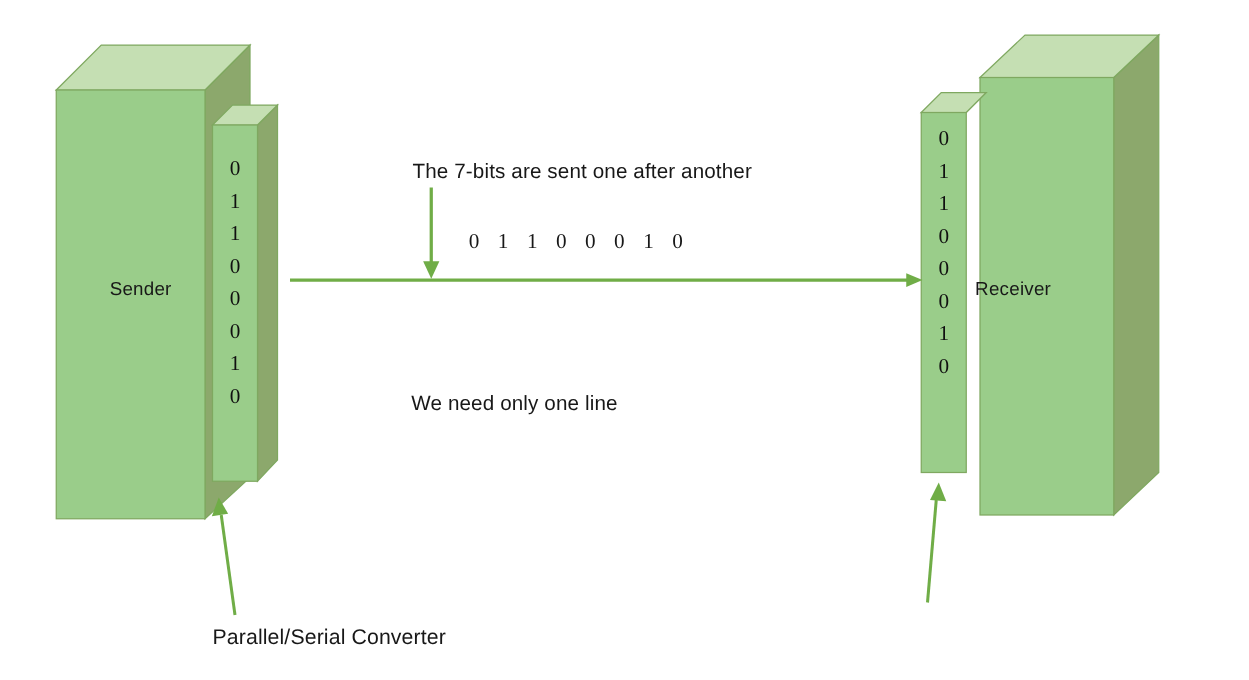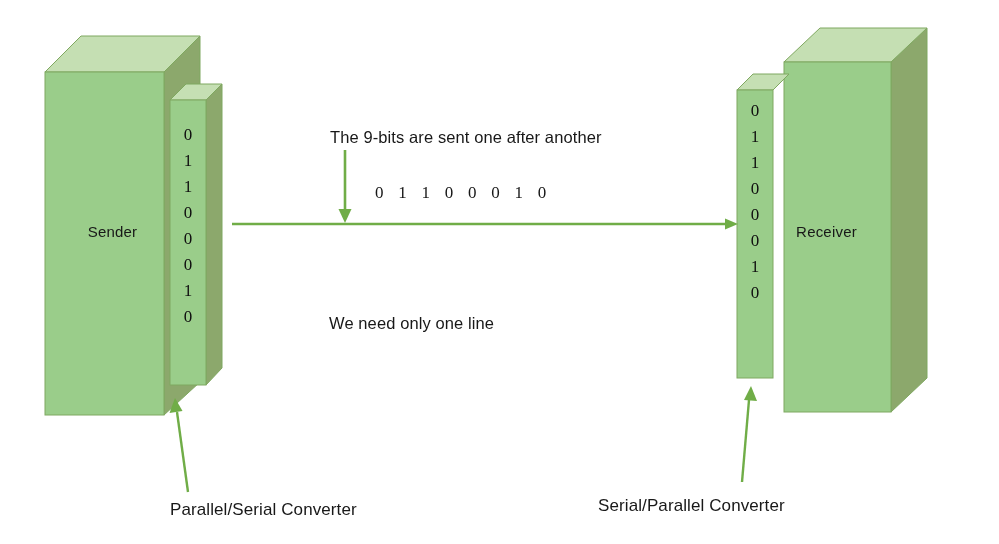--- a/index.html
+++ b/index.html
@@ -106,21 +106,21 @@
     </g>
 
     <g>
       <line x1="742" y1="482" x2="749" y2="400" stroke="#70AD47" stroke-width="2.4"></line>
       <polygon points="751,386 744,400 757,401" fill="#70AD47"></polygon>
     </g>
   </svg>
 
   <div class="txt box-label" style="left:45px; top:223px; width:135px; text-align:center;">Sender</div>
 
-  <div class="txt box-label" style="left:784px; top:223px; width:85px; text-align:center;">Receiver</div>
+  <div class="txt box-label" style="left:768px; top:223px; width:85px; text-align:center;">Receiver</div>
 
   <div class="bitcol" style="left:170px; top:122px; width:36px;">
     <span>0</span>
     <span>1</span>
     <span>1</span>
     <span>0</span>
     <span>0</span>
     <span>0</span>
     <span>1</span>
     <span>0</span>
@@ -130,23 +130,22 @@
     <span>0</span>
     <span>1</span>
     <span>1</span>
     <span>0</span>
     <span>0</span>
     <span>0</span>
     <span>1</span>
     <span>0</span>
   </div>
 
-  <div class="txt note" style="left:330px; top:128px;">The 9-bits are sent one after another</div>
+  <div class="txt note" style="left:330px; top:128px;">The 7-bits are sent one after another</div>
 
   <div class="txt serial-bits" style="left:375px; top:183px;">0   1   1   0   0   0   1   0</div>
 
   <div class="txt note" style="left:329px; top:298px;margin-top:16px;">We need only one line</div>
 
   <div class="txt conv-label" style="left:170px; top:500px;">Parallel/Serial Converter</div>
 
-  <div class="txt conv-label" style="left:598px; top:496px;">Serial/Parallel Converter</div>
 
 </div>
 
 </body></html>

